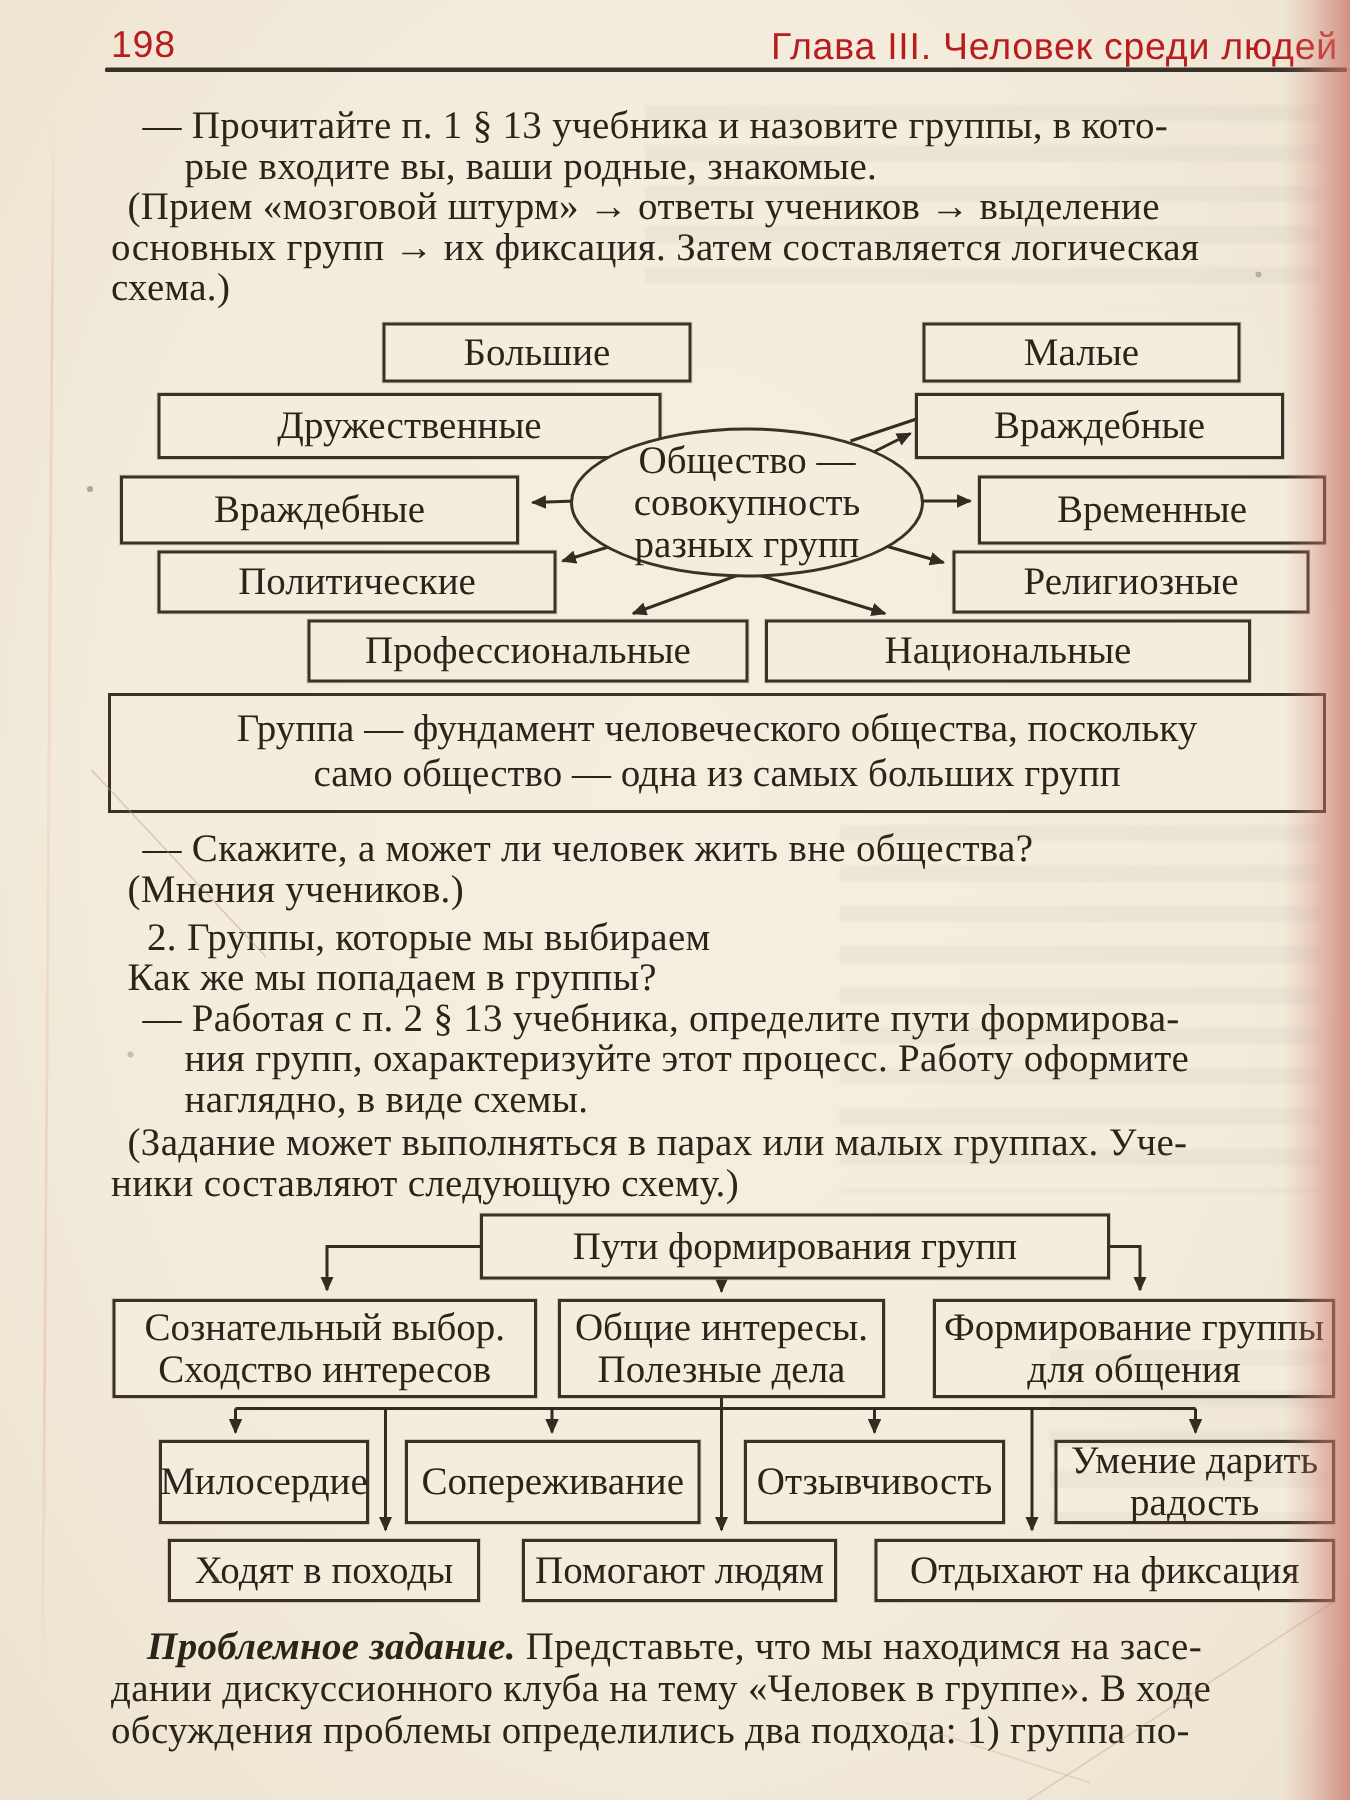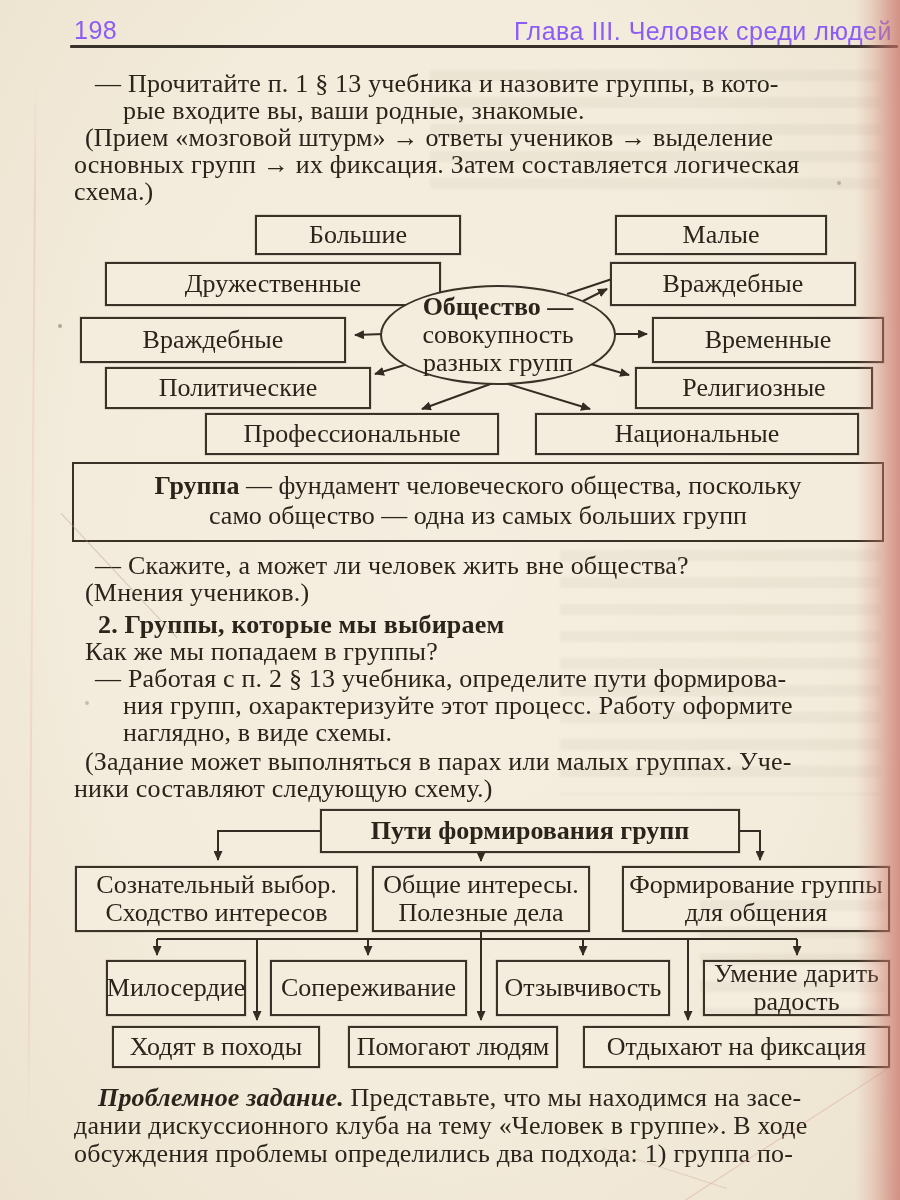--- a/index.html
+++ b/index.html
@@ -7,36 +7,36 @@
     width:900px;height:1200px;overflow:hidden;position:relative;
     background:
       radial-gradient(ellipse at 50% 45%, #f6efe1 0%, #f3ebdb 60%, #ece2cf 100%);
     font-family:"Liberation Serif","DejaVu Serif",serif;
     color:#2b241b;
   }
   .abs{position:absolute;}
   
   .hdr{
     font-family:"Liberation Sans","DejaVu Sans",sans-serif;
-    font-size:25px;color:#8b5cf6;letter-spacing:.5px;
+    font-size:25px;color:#b91c1c;letter-spacing:.5px;
   }
   #page-number{left:74px;top:16px;}
   #chapter{right:8px;top:17px;}
   #header-rule{left:70px;top:45px;width:828px;height:3px;background:#38302a;border-radius:1px;}
   
   .tline{
     position:absolute;left:72px;right:0;white-space:nowrap;
     font-size:26px;line-height:27px;letter-spacing:.2px;
   }
   .ind-a{padding-left:23px;} 
   .ind-b{padding-left:51px;} 
   .ind-c{padding-left:13px;} 
   .ind-0{padding-left:2px;}  
   .ind-d{padding-left:26px;} 
-  .bold{font-weight:bold;}
+  .bold{font-weight:normal;}
   .boldital{font-weight:bold;font-style:italic;}
   
   .sbox{
     position:absolute;border:2px solid #3b3126;background:#f4edde;
     display:flex;align-items:center;justify-content:center;text-align:center;
     font-size:26px;line-height:28px;color:#2b241b;padding:1px 4px;box-sizing:border-box;
     box-shadow:0 0 0 .5px rgba(59,49,38,.25);
   }
   .scheme-svg{position:absolute;left:0;top:0;}
   
@@ -112,21 +112,21 @@
   </svg>
   <div class="sbox" style="left:185px;top:8px;width:206px;height:40px">Большие</div>
   <div class="sbox" style="left:545px;top:8px;width:212px;height:40px">Малые</div>
   <div class="sbox" style="left:35px;top:55px;width:336px;height:44px">Дружественные</div>
   <div class="sbox" style="left:540px;top:55px;width:246px;height:44px">Враждебные</div>
   <div class="sbox" style="left:10px;top:110px;width:266px;height:46px">Враждебные</div>
   <div class="sbox" style="left:582px;top:110px;width:232px;height:46px">Временные</div>
   <div class="sbox" style="left:35px;top:160px;width:266px;height:42px">Политические</div>
   <div class="sbox" style="left:565px;top:160px;width:238px;height:42px">Религиозные</div>
   <div class="sbox" style="left:135px;top:206px;width:294px;height:42px">Профессиональные</div>
-  <div class="sbox" style="left:465px;top:206px;width:324px;height:42px">Национальные</div>
+  <div class="sbox" style="left:440px;top:206px;width:324px;height:42px">Национальные</div>
   <div id="center-oval">
     <span class="bold">Общество —</span>
     <span>совокупность</span>
     <span>разных групп</span>
   </div>
 </div>
 
 <div class="abs" id="definition-box">
   <div><span class="bold">Группа</span><span> — фундамент человеческого общества, поскольку</span></div>
   <div>само общество — одна из самых больших групп</div>

